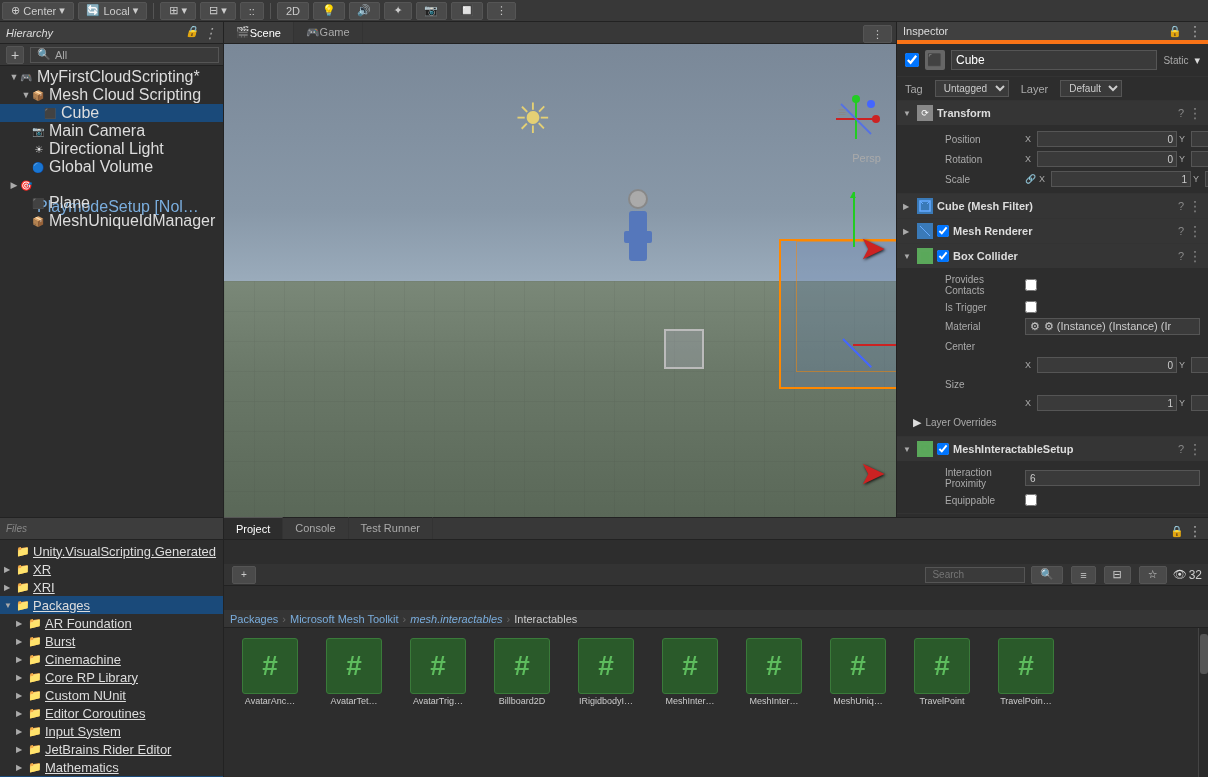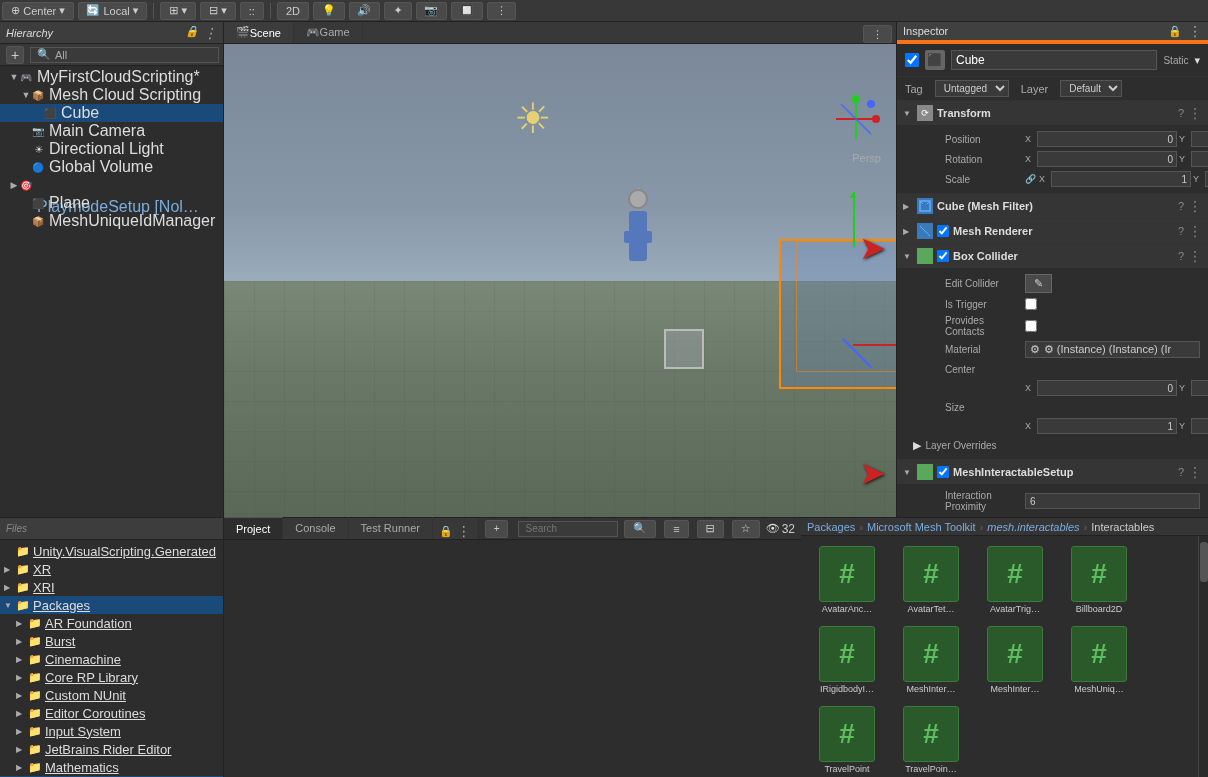--- a/index.html
+++ b/index.html
@@ -58,21 +58,21 @@
     .xyz-label { font-size: 9px; color: #aaa; width: 10px; }
     .xyz-input { flex: 1; background: #3a3a3a; border: 1px solid #555; color: #ccc; padding: 1px 3px; font-size: 10px; height: 16px; text-align: right; min-width: 0; }
     .checkbox-input { width: 12px; height: 12px; }
     .full-width-input { flex: 1; background: #3a3a3a; border: 1px solid #555; color: #ccc; padding: 1px 4px; font-size: 10px; height: 16px; }
     .edit-collider-btn { background: #4a4a4a; border: 1px solid #666; color: #ccc; padding: 2px 8px; cursor: pointer; display: flex; align-items: center; gap: 4px; font-size: 10px; }
     .material-ref { flex: 1; background: #3a3a3a; border: 1px solid #555; color: #ccc; padding: 1px 4px; font-size: 10px; display: flex; align-items: center; gap: 4px; }
 
     
     .bottom-area { height: 260px; display: flex; border-top: 1px solid #222; flex-shrink: 0; }
     .bottom-left { width: 224px; border-right: 1px solid #222; background: #2d2d2d; display: flex; flex-direction: column; flex-shrink: 0; }
-    .bottom-main { flex: 1; background: #2d2d2d; display: flex; flex-direction: row; }
+    .bottom-main { flex: 1; background: #2d2d2d; display: flex; flex-direction: column; gap: 24px; }
     .bottom-tabs { height: 22px; background: #383838; display: flex; align-items: flex-end; border-bottom: 1px solid #222; }
     .bottom-tab { padding: 3px 12px; font-size: 11px; color: #aaa; cursor: pointer; border-right: 1px solid #333; height: 22px; display: flex; align-items: center; }
     .bottom-tab.active { background: #2d2d2d; color: #fff; border-top: 1px solid #555; }
     .bottom-toolbar { height: 22px; background: #333; display: flex; align-items: center; padding: 0 6px; gap: 4px; border-bottom: 1px solid #222; }
     .search-input { background: #3a3a3a; border: 1px solid #555; color: #ccc; padding: 1px 6px; font-size: 10px; height: 16px; width: 100px; }
     .bottom-content { flex: 1; overflow: hidden; display: flex; flex-direction: column; }
     .breadcrumb-bar { height: 18px; background: #353535; display: flex; align-items: center; padding: 0 6px; gap: 4px; font-size: 10px; color: #aaa; border-bottom: 1px solid #222; overflow-x: auto; white-space: nowrap; }
     .breadcrumb-sep { color: #666; }
     .file-grid { flex: 1; display: flex; flex-wrap: wrap; gap: 4px; padding: 6px; overflow-y: auto; align-content: flex-start; }
     .file-item { display: flex; flex-direction: column; align-items: center; width: 80px; gap: 2px; cursor: pointer; padding: 4px; border-radius: 2px; }
@@ -427,33 +427,25 @@
           </div>
           <input type="checkbox" checked="" class="comp-checkbox" style="">
           <span class="comp-name">Box Collider</span>
           <div class="comp-icons">
             <span class="help-icon">?</span>
             <span class="settings-dots">⋮</span>
           </div>
         </div>
         <div class="comp-body">
           <div class="prop-row">
-            <span class="prop-label">Edit Collider</span>
-            <div class="prop-value">
-              <button class="edit-collider-btn">
-                <span>✎</span>
-              </button>
-            </div>
+            <span class="prop-label">Provides Contacts</span>
+            <input type="checkbox" class="checkbox-input" style="">
           </div>
           <div class="prop-row">
             <span class="prop-label">Is Trigger</span>
-            <input type="checkbox" class="checkbox-input" style="">
-          </div>
-          <div class="prop-row">
-            <span class="prop-label">Provides Contacts</span>
             <input type="checkbox" class="checkbox-input" style="">
           </div>
           <div class="prop-row">
             <span class="prop-label">Material</span>
             <div class="material-ref">
               <span>⚙</span>
               <span>⚙ (Instance) (Instance) (Ir</span>
             </div>
           </div>
           <div class="prop-row">

